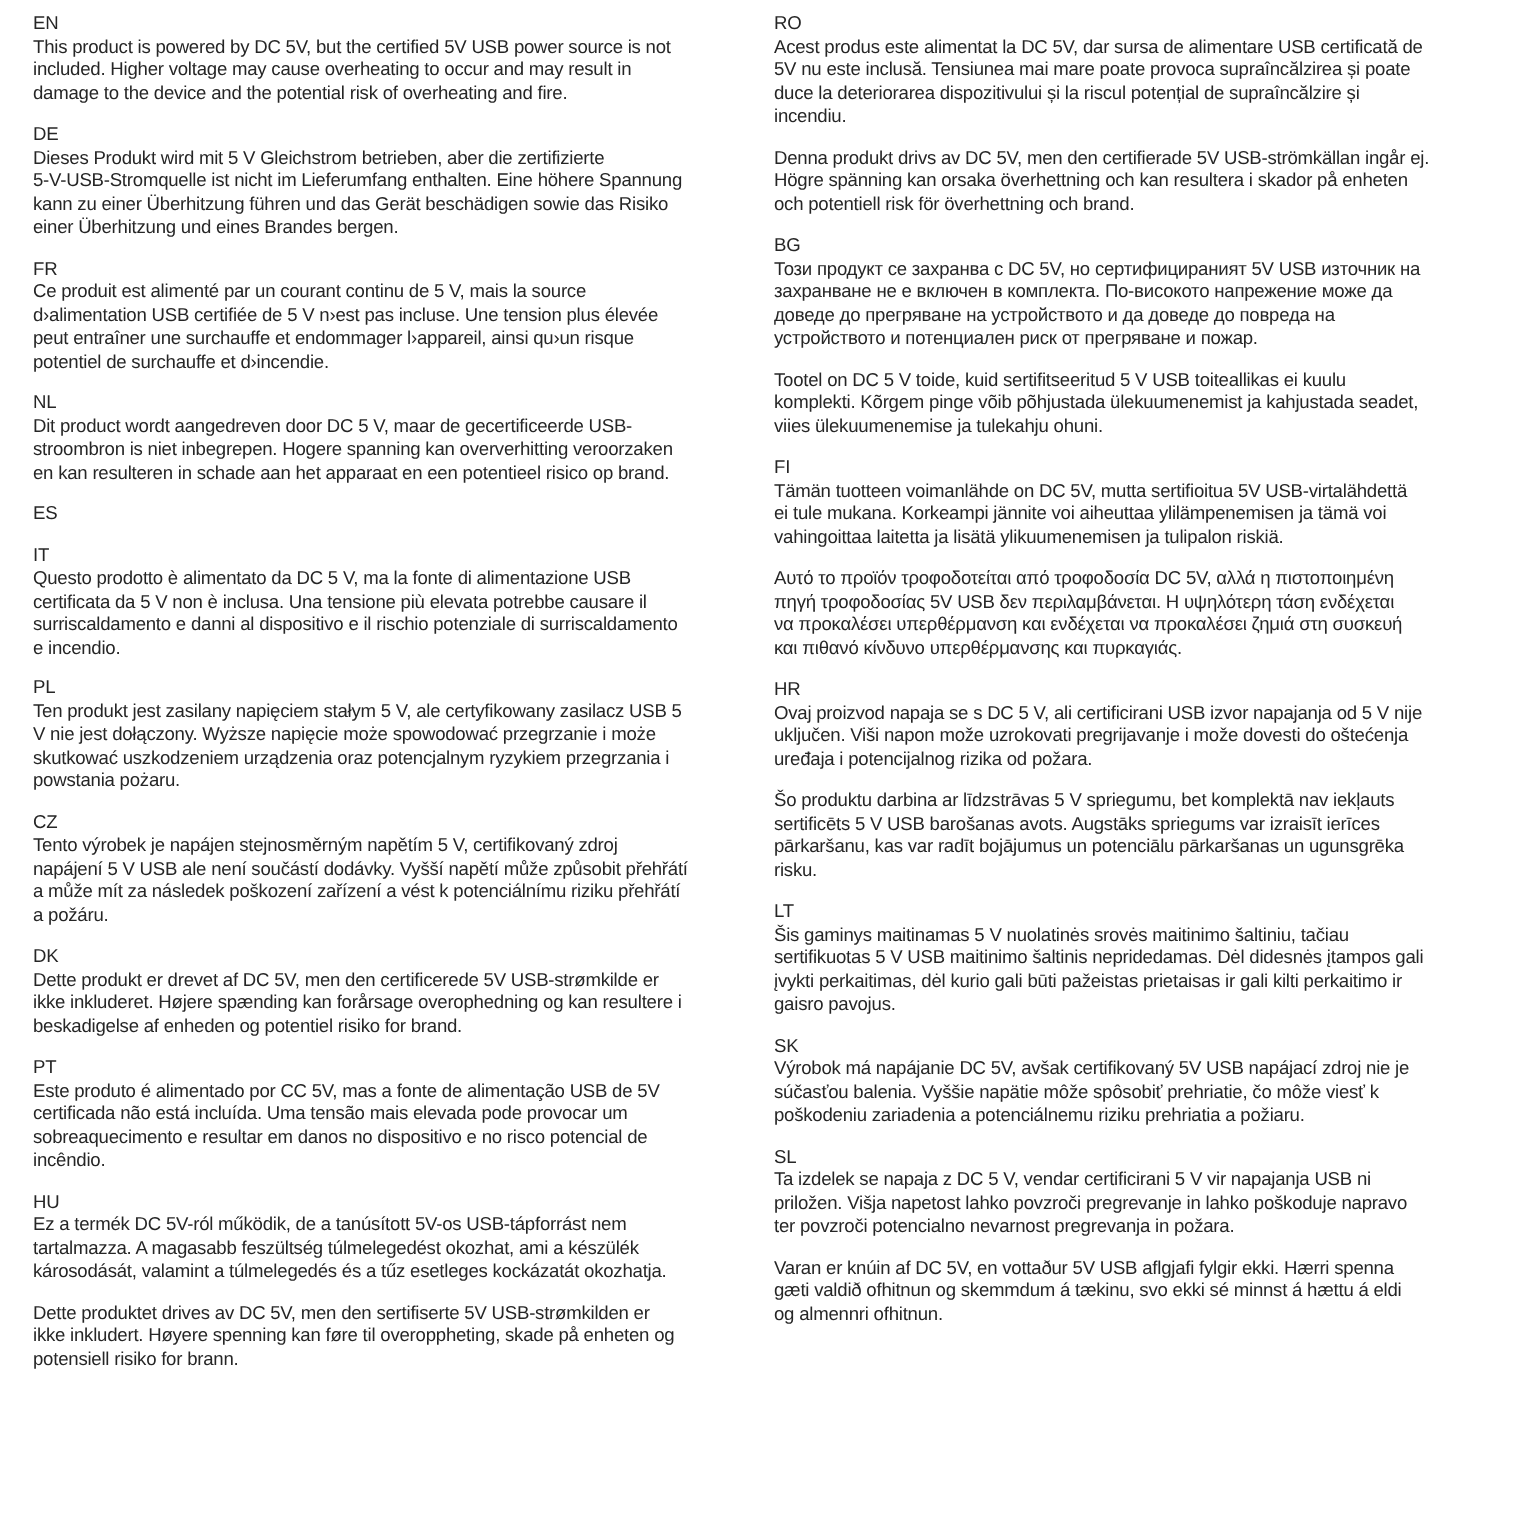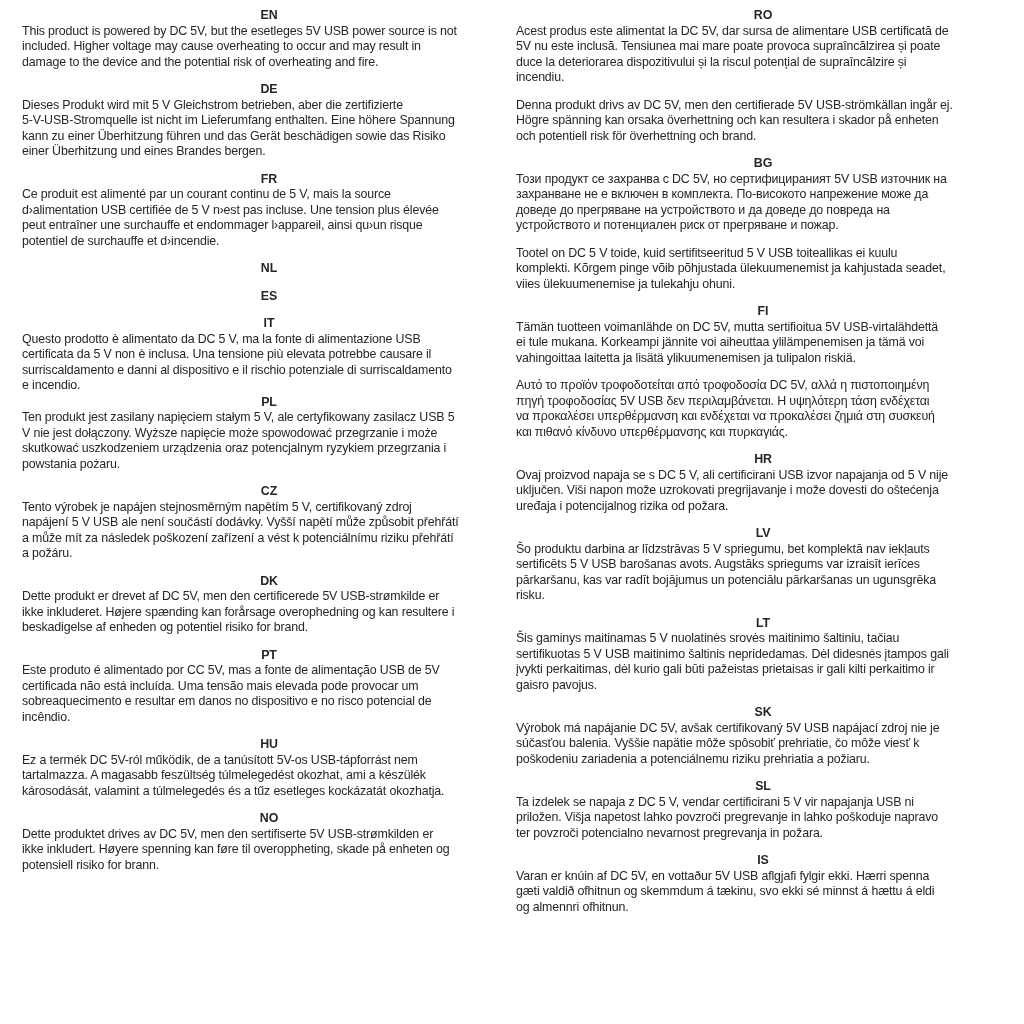--- a/index.html
+++ b/index.html
@@ -20,65 +20,67 @@
     padding: 8px 14px 0 22px;
     box-sizing: border-box;
   }
   .column {
     width: 494px;
   }
   section.lang-section {
     margin: 0 0 12px 0;
   }
   section.lang-section.tight {
-    margin-bottom: 1px;
+    margin-bottom: 11px;
   }
   .lang-code {
     font-size: 12.4px;
     line-height: 15.5px;
-    font-weight: bold;
+    font-weight: normal;
     margin: 0;
     letter-spacing: -0.1px;
-    text-align: center;
   }
   .lang-text {
     font-size: 12.4px;
     line-height: 15.5px;
     margin: 0;
     white-space: pre-line;
     letter-spacing: -0.15px;
   }
 </style>
 </head>
 <body style="background: rgb(255, 255, 255); color: rgb(38, 38, 38);">
 
 <div class="page">
   <div class="column">
       <section class="lang-section">
     <h2 class="lang-code">EN</h2>
-    <p class="lang-text">This product is powered by DC 5V, but the esetleges 5V USB power source is not
+    <p class="lang-text">This product is powered by DC 5V, but the certified 5V USB power source is not
 included. Higher voltage may cause overheating to occur and may result in
 damage to the device and the potential risk of overheating and fire.</p>
   </section>
       <section class="lang-section">
     <h2 class="lang-code">DE</h2>
     <p class="lang-text">Dieses Produkt wird mit 5 V Gleichstrom betrieben, aber die zertifizierte
 5-V-USB-Stromquelle ist nicht im Lieferumfang enthalten. Eine höhere Spannung
 kann zu einer Überhitzung führen und das Gerät beschädigen sowie das Risiko
 einer Überhitzung und eines Brandes bergen.</p>
   </section>
       <section class="lang-section">
     <h2 class="lang-code">FR</h2>
     <p class="lang-text">Ce produit est alimenté par un courant continu de 5 V, mais la source
 d›alimentation USB certifiée de 5 V n›est pas incluse. Une tension plus élevée
 peut entraîner une surchauffe et endommager l›appareil, ainsi qu›un risque
 potentiel de surchauffe et d›incendie.</p>
   </section>
       <section class="lang-section">
     <h2 class="lang-code">NL</h2>
+    <p class="lang-text">Dit product wordt aangedreven door DC 5 V, maar de gecertificeerde USB-
+stroombron is niet inbegrepen. Hogere spanning kan oververhitting veroorzaken
+en kan resulteren in schade aan het apparaat en een potentieel risico op brand.</p>
   </section>
       <section class="lang-section">
     <h2 class="lang-code">ES</h2>
   </section>
       <section class="lang-section tight">
     <h2 class="lang-code">IT</h2>
     <p class="lang-text">Questo prodotto è alimentato da DC 5 V, ma la fonte di alimentazione USB
 certificata da 5 V non è inclusa. Una tensione più elevata potrebbe causare il
 surriscaldamento e danni al dispositivo e il rischio potenziale di surriscaldamento
 e incendio.</p>
@@ -110,21 +112,20 @@
 sobreaquecimento e resultar em danos no dispositivo e no risco potencial de
 incêndio.</p>
   </section>
       <section class="lang-section">
     <h2 class="lang-code">HU</h2>
     <p class="lang-text">Ez a termék DC 5V-ról működik, de a tanúsított 5V-os USB-tápforrást nem
 tartalmazza. A magasabb feszültség túlmelegedést okozhat, ami a készülék
 károsodását, valamint a túlmelegedés és a tűz esetleges kockázatát okozhatja.</p>
   </section>
       <section class="lang-section">
-    <h2 class="lang-code">NO</h2>
     <p class="lang-text">Dette produktet drives av DC 5V, men den sertifiserte 5V USB-strømkilden er
 ikke inkludert. Høyere spenning kan føre til overoppheting, skade på enheten og
 potensiell risiko for brann.</p>
   </section>
     </div>
   <div class="column">
       <section class="lang-section">
     <h2 class="lang-code">RO</h2>
     <p class="lang-text">Acest produs este alimentat la DC 5V, dar sursa de alimentare USB certificată de
 5V nu este inclusă. Tensiunea mai mare poate provoca supraîncălzirea și poate
@@ -160,21 +161,20 @@
 να προκαλέσει υπερθέρμανση και ενδέχεται να προκαλέσει ζημιά στη συσκευή
 και πιθανό κίνδυνο υπερθέρμανσης και πυρκαγιάς.</p>
   </section>
       <section class="lang-section">
     <h2 class="lang-code">HR</h2>
     <p class="lang-text">Ovaj proizvod napaja se s DC 5 V, ali certificirani USB izvor napajanja od 5 V nije
 uključen. Viši napon može uzrokovati pregrijavanje i može dovesti do oštećenja
 uređaja i potencijalnog rizika od požara.</p>
   </section>
       <section class="lang-section">
-    <h2 class="lang-code">LV</h2>
     <p class="lang-text">Šo produktu darbina ar līdzstrāvas 5 V spriegumu, bet komplektā nav iekļauts
 sertificēts 5 V USB barošanas avots. Augstāks spriegums var izraisīt ierīces
 pārkaršanu, kas var radīt bojājumus un potenciālu pārkaršanas un ugunsgrēka
 risku.</p>
   </section>
       <section class="lang-section">
     <h2 class="lang-code">LT</h2>
     <p class="lang-text">Šis gaminys maitinamas 5 V nuolatinės srovės maitinimo šaltiniu, tačiau
 sertifikuotas 5 V USB maitinimo šaltinis nepridedamas. Dėl didesnės įtampos gali
 įvykti perkaitimas, dėl kurio gali būti pažeistas prietaisas ir gali kilti perkaitimo ir
@@ -186,19 +186,18 @@
 súčasťou balenia. Vyššie napätie môže spôsobiť prehriatie, čo môže viesť k
 poškodeniu zariadenia a potenciálnemu riziku prehriatia a požiaru.</p>
   </section>
       <section class="lang-section">
     <h2 class="lang-code">SL</h2>
     <p class="lang-text">Ta izdelek se napaja z DC 5 V, vendar certificirani 5 V vir napajanja USB ni
 priložen. Višja napetost lahko povzroči pregrevanje in lahko poškoduje napravo
 ter povzroči potencialno nevarnost pregrevanja in požara.</p>
   </section>
       <section class="lang-section">
-    <h2 class="lang-code">IS</h2>
     <p class="lang-text">Varan er knúin af DC 5V, en vottaður 5V USB aflgjafi fylgir ekki. Hærri spenna
 gæti valdið ofhitnun og skemmdum á tækinu, svo ekki sé minnst á hættu á eldi
 og almennri ofhitnun.</p>
   </section>
     </div>
 </div>
 
 </body></html>

